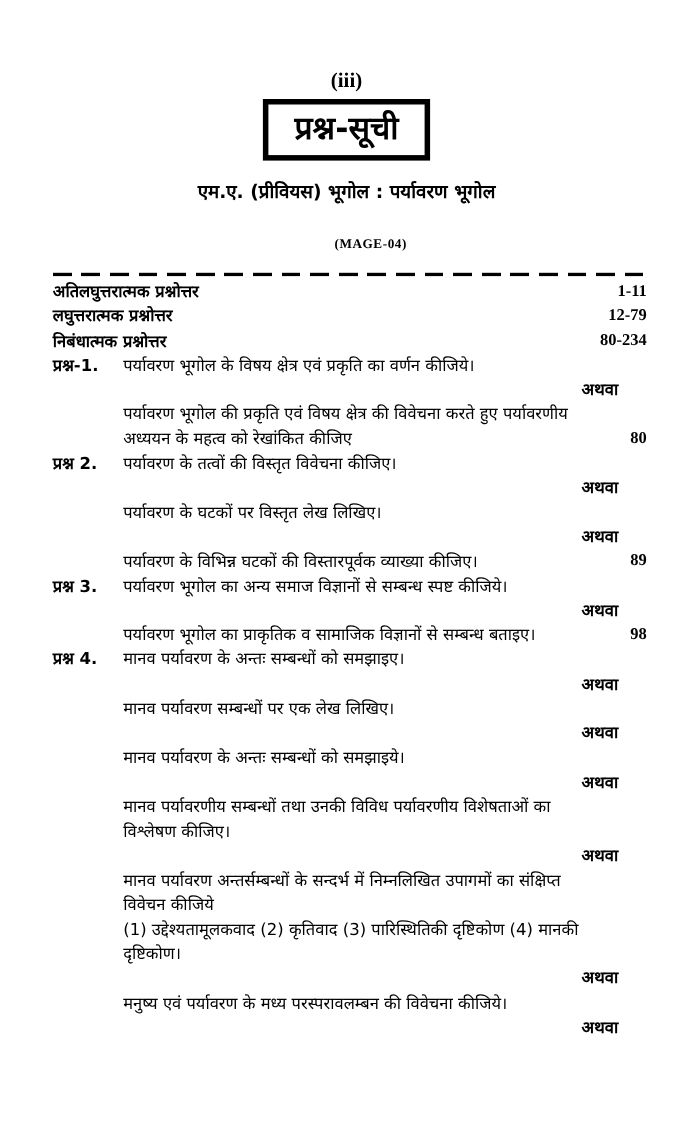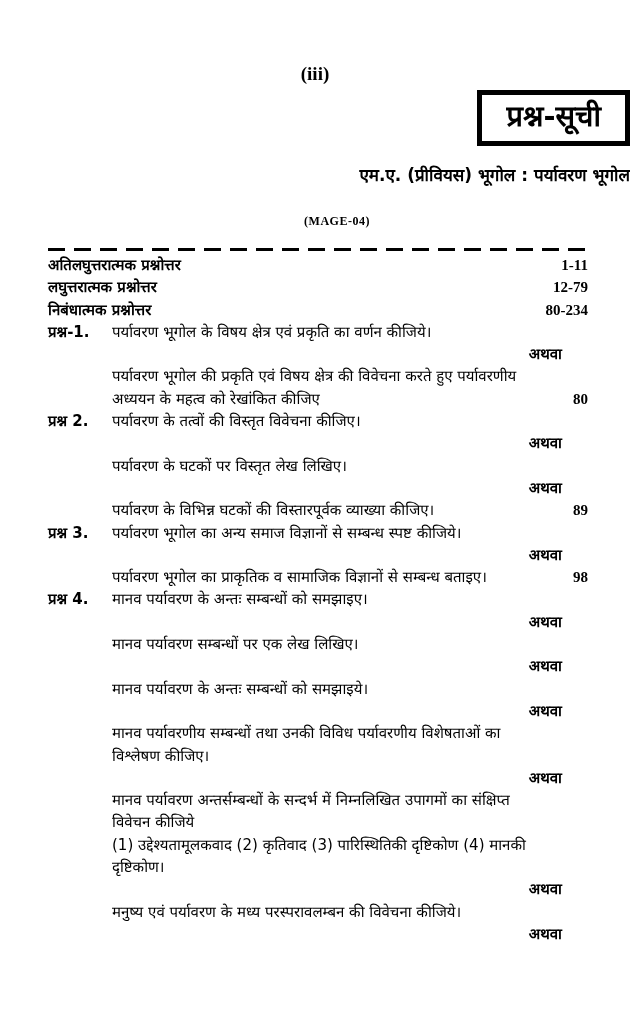--- a/index.html
+++ b/index.html
@@ -7,28 +7,28 @@
     width:630px;height:1020px;
     background:#ffffff;color:#000000;
     font-family:"DejaVu Sans",sans-serif;
     overflow:hidden;
   }
   .folio{
     text-align:center;margin-top:66px;
     font-family:"Liberation Serif",serif;
     font-weight:bold;font-size:19px;line-height:16px;
   }
-  .title-wrap{text-align:right;margin-top:8px;}
+  .title-wrap{text-align:center;margin-top:8px;}
   .title-box{
     display:inline-block;border:5px solid #000;
     padding:2px 24px 6px 24px;
     font-size:29px;font-weight:bold;line-height:38px;
   }
   .course{
-    text-align:right;margin-top:18px;
+    text-align:center;margin-top:18px;
     font-weight:bold;font-size:17px;line-height:22px;
   }
   .code{
     text-align:center;margin-top:23px;
     font-family:"Liberation Serif",serif;
     font-weight:bold;font-size:12px;line-height:24px;
     letter-spacing:0.5px;
     padding-left:44px;
   }
   .dash-line{

